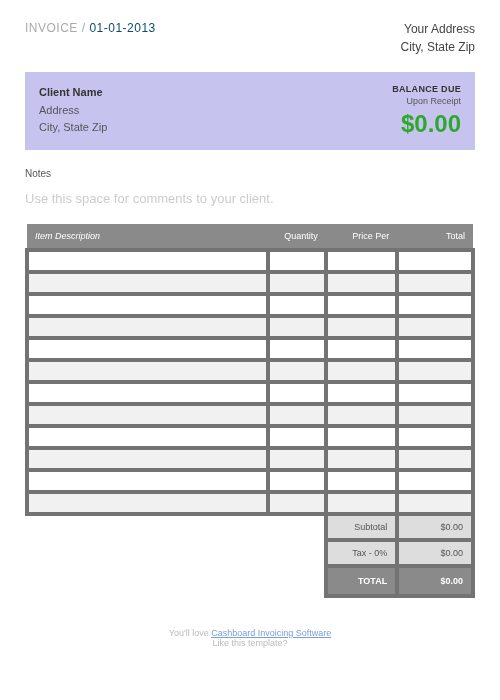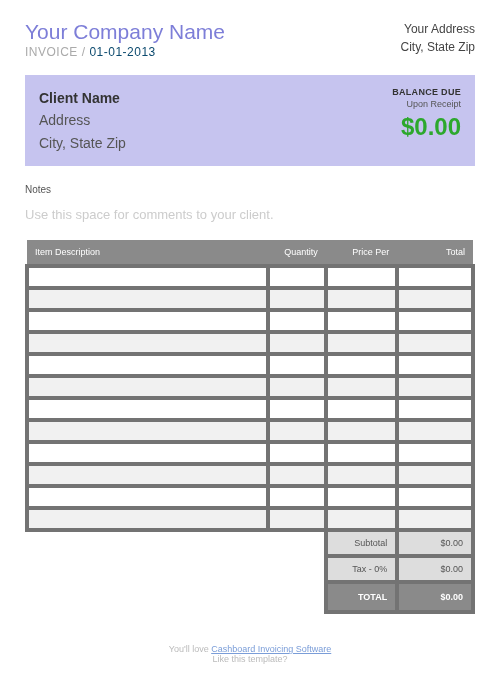--- a/index.html
+++ b/index.html
@@ -18,21 +18,21 @@
 .invoice-line { color: #aaa; font-size: 12px; margin-top: 1px; letter-spacing: 0.5px; }
 .invoice-date { color: #0c4a6e; }
 .header-right { text-align: right; font-size: 12px; color: #444; line-height: 1.5; }
 .client-box {
   background: #c6c4ef;
   padding: 12px 14px;
   display: flex;
   justify-content: space-between;
   margin-bottom: 18px;
 }
-.client-left { font-size: 14px; line-height: 1.6; color: #555; }
+.client-left { font-size: 11px; line-height: 1.6; color: #555; }
 .client-name { font-weight: bold; color: #333; }
 .client-right { text-align: right; }
 .balance-label { font-size: 9px; font-weight: bold; color: #333; letter-spacing: 0.3px; }
 .receipt-label { font-size: 9px; color: #555; margin-top: 2px; }
 .balance-amount { color: #2da82d; font-size: 24px; font-weight: bold; margin-top: 4px; }
 .notes-label { font-size: 10px; color: #555; margin-bottom: 12px; }
 .notes-hint { font-size: 13px; color: #ccc; margin-bottom: 18px; }
 table { width: 100%; border-collapse: collapse; }
 thead th {
   background: #8a8a8a;
@@ -43,37 +43,36 @@
   text-align: right;
 }
 thead th:first-child { text-align: left; }
 tbody td {
   border: 4px solid #737373;
   height: 22px;
   padding: 0 6px;
 }
 tbody tr:nth-child(even) td { background: #f1f1f1; }
 tbody tr:nth-child(odd) td { background: #fff; }
-.col-desc { width: 54%; }
+.col-desc { width: 54%; font-style: italic; }
 .col-qty { width: 13%; }
 .col-price { width: 16%; }
 .col-total { width: 17%; }
 .summary-row td { background: #ddd !important; font-size: 9px; text-align: right; padding: 6px 8px; color: #555; }
 .summary-row .blank-cell { border: none; background: #fff !important; }
 .total-row td { background: #8a8a8a !important; color: #fff; font-weight: bold; font-size: 9px; text-align: right; padding: 8px; }
 .total-row .blank-cell { border: none; background: #fff !important; }
 .footer { text-align: center; margin-top: 30px; font-size: 9px; color: #bbb; }
 .footer-link { color: #7a9dd8; text-decoration: underline; }
 </style>
 </head>
 <body>
 
 <div class="header">
   <div class="header-left">
-    <div class="company-name">Your Company Name</div>
     <div class="invoice-line">
       <span>INVOICE</span>
       <span>/</span>
       <span class="invoice-date">01-01-2013</span>
     </div>
   </div>
   <div class="header-right">
     <div>Your Address</div>
     <div>City, State Zip</div>
   </div>

